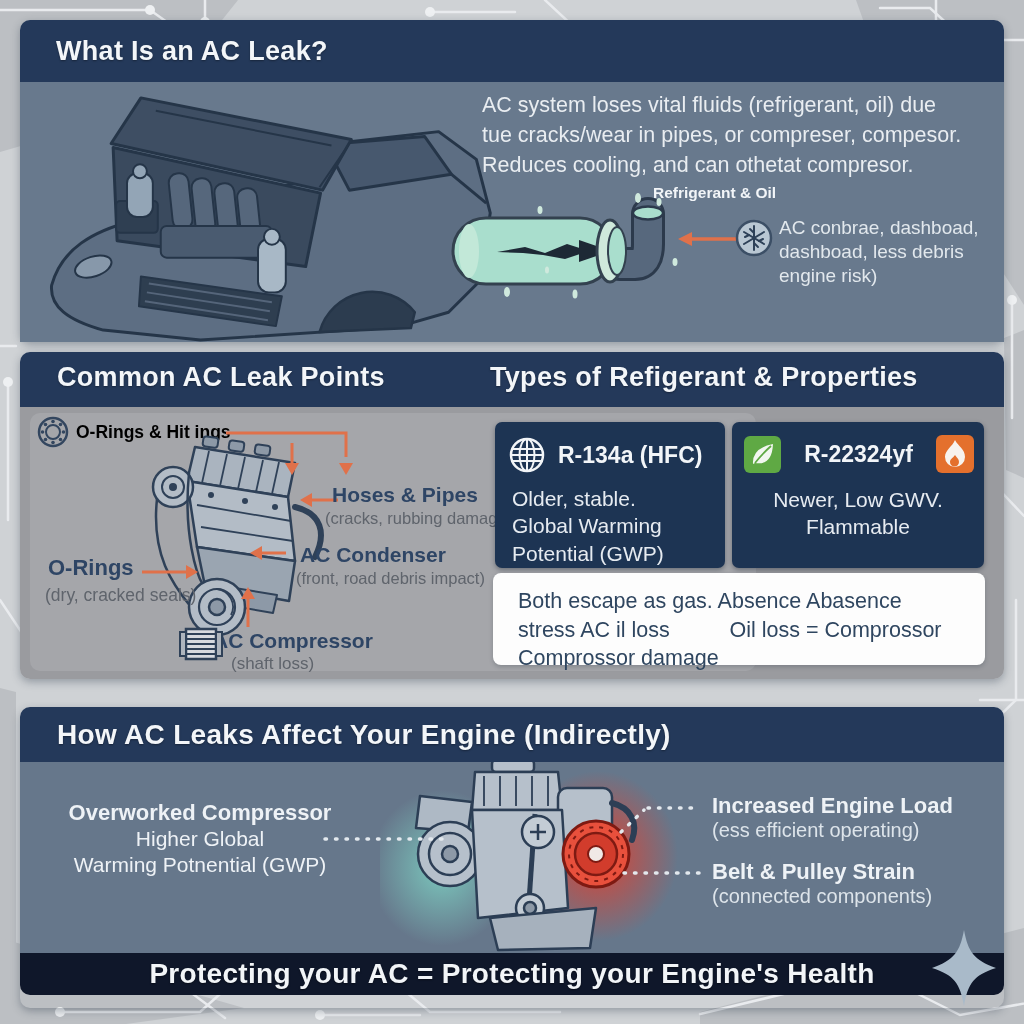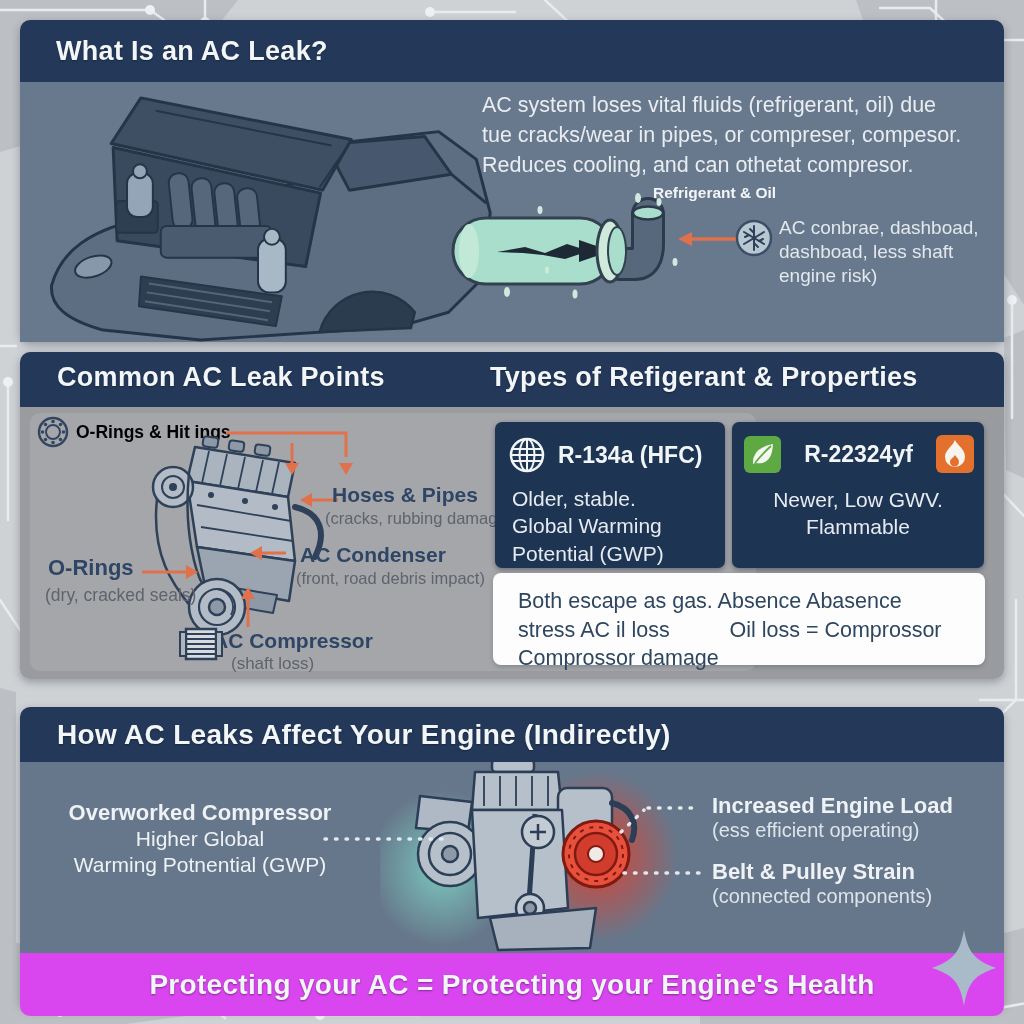--- a/index.html
+++ b/index.html
@@ -17,21 +17,21 @@
   .bar{background:#24395a;display:flex;align-items:center;border-radius:10px 10px 0 0;position:relative;}
   .bar.h62{height:62px;} .bar.h55{height:55px;}
   .bar .title{color:#f3f6f9;font-weight:bold;margin:0;letter-spacing:.3px;
               text-shadow:0 1px 2px rgba(0,0,0,.35);}
   .content{position:relative;width:100%;overflow:hidden;}
   #sec1 .content{height:260px;background:#68798d;}
   #sec2 .content{height:272px;background:#9a9b9f;border-radius:0 0 10px 10px;}
   #sec2 .inner-panel{position:absolute;left:10px;top:6px;width:726px;height:258px;
                      background:#a5a6aa;border-radius:10px;}
   #sec3 .content{height:191px;background:#66778b;}
-  .footer-bar{height:63px;background:#d946ef;border-radius:0 0 10px 10px;
+  .footer-bar{height:42px;background:#0f172a;border-radius:0 0 10px 10px;
               display:flex;align-items:center;justify-content:center;}
   .footer-bar .ftext{color:#f2f5f8;font-size:28px;font-weight:bold;letter-spacing:.3px;
                      text-shadow:0 1px 2px rgba(0,0,0,.4);}
 
   
   .desc{position:absolute;left:462px;top:8px;width:515px;color:#e9edf1;
         font-size:21.5px;line-height:1.4;}
   .pipe-label{position:absolute;left:633px;top:102px;color:#f2f5f8;font-size:15.5px;font-weight:bold;}
   .side-note{position:absolute;left:759px;top:134px;width:235px;color:#e2e8ed;
              font-size:19px;line-height:1.25;}
@@ -202,21 +202,21 @@
           <line x1="29" y1="13" x2="9" y2="25"></line>
           <line x1="15" y1="10" x2="19" y2="14"></line>
             <line x1="23" y1="28" x2="19" y2="24"></line>
           <line x1="10" y1="18" x2="14" y2="16"></line>
             <line x1="28" y1="20" x2="24" y2="22"></line>
         </g>
       </svg>
 
       <div class="side-note">
         <div>AC conbrae, dashboad,</div>
-        <div>dashboad, less shaft</div>
+        <div>dashboad, less debris</div>
         <div>engine risk)</div>
       </div>
     </div>
   </section>
 
   <section class="card" id="sec2">
     <header class="bar h55">
       <h1 class="title abs" style="font-size:27px;left:37px;top:10px;">Common AC Leak Points</h1>
       <h1 class="title abs" style="font-size:27px;left:470px;top:10px;">Types of Refigerant &amp; Properties</h1>
     </header>

